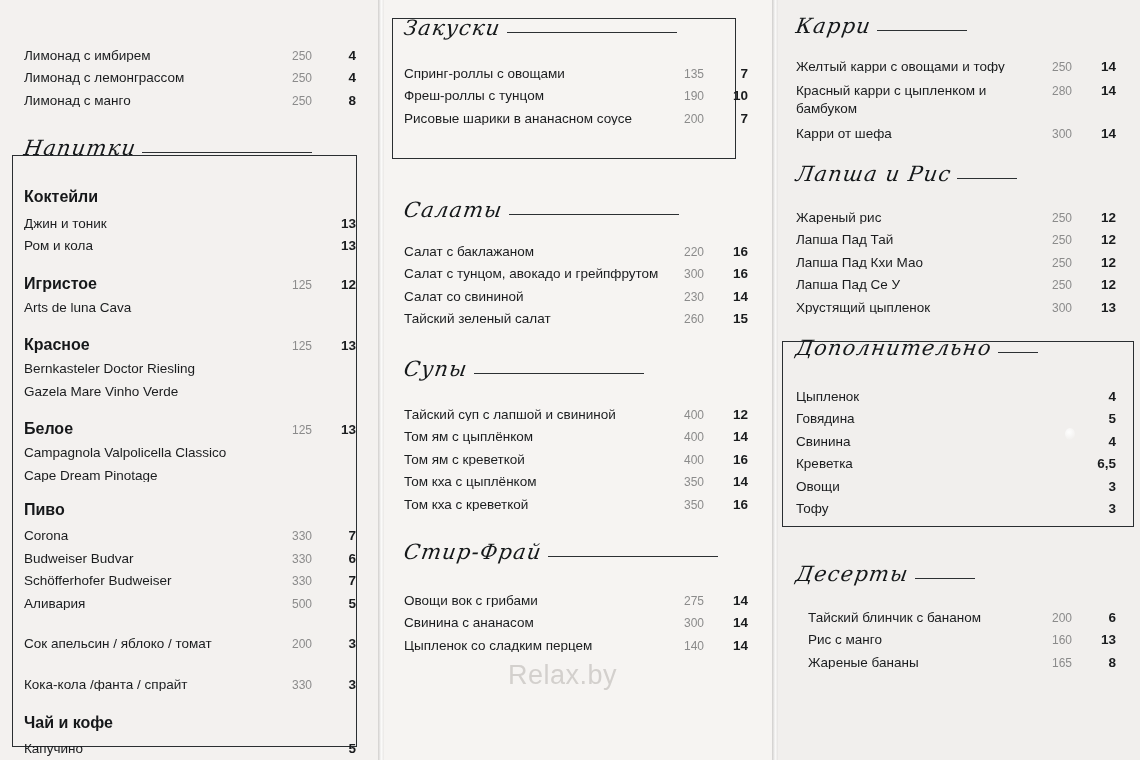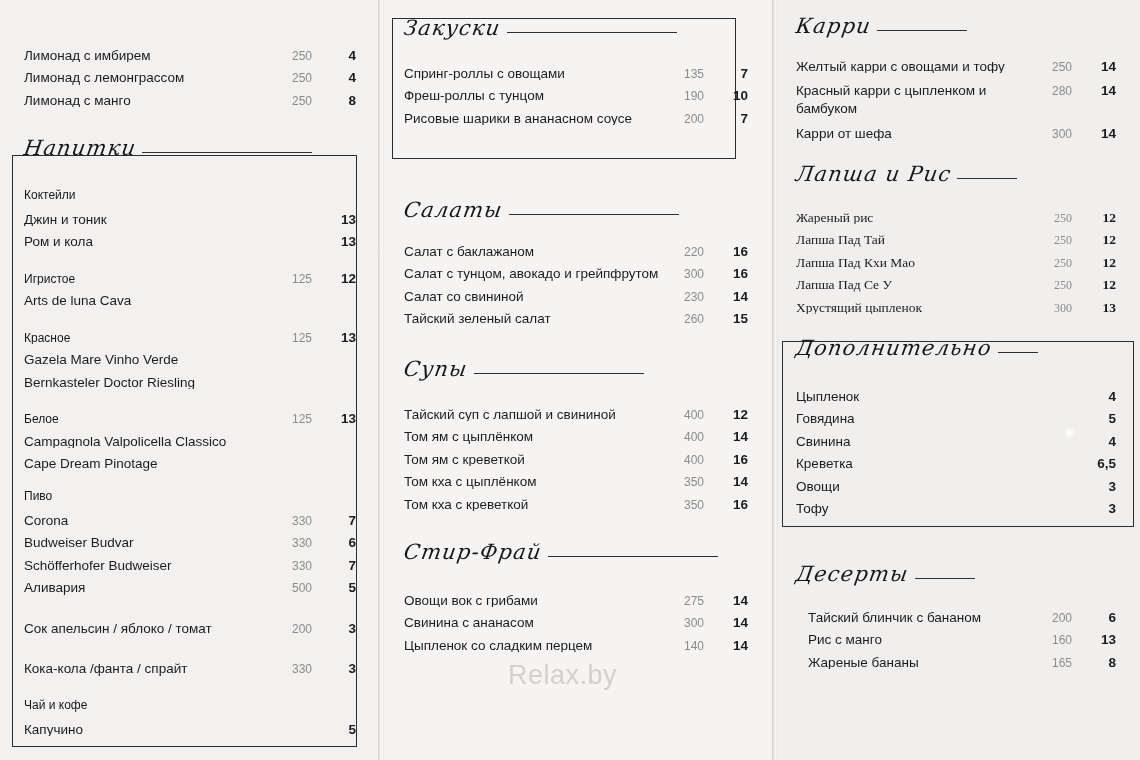--- a/index.html
+++ b/index.html
@@ -58,22 +58,22 @@
   }
   .script-rule {
     flex: 1 1 auto;
     height: 1px;
     background: #2c3033;
     margin-bottom: 7px;
     max-width: 170px;
   }
 
   .group-title {
-    font-size: 12px;
-    font-weight: normal;
+    font-size: 16px;
+    font-weight: bold;
     color: #16181a;
     margin: 0;
     padding: 0;
   }
 
   .row {
     display: flex;
     align-items: baseline;
     font-size: 13.5px;
     line-height: 1;
@@ -214,26 +214,26 @@
       </div>
 
       <div class="spacer-14"></div>
 
       <div class="row">
         <span class="name group-title">Красное</span>
         <span class="vol">125</span>
         <span class="price">13</span>
       </div>
       <div class="row">
+        <span class="name">Bernkasteler Doctor Riesling</span>
+        <span class="vol"></span>
+        <span class="price"></span>
+      </div>
+      <div class="row">
         <span class="name">Gazela Mare Vinho Verde</span>
-        <span class="vol"></span>
-        <span class="price"></span>
-      </div>
-      <div class="row">
-        <span class="name">Bernkasteler Doctor Riesling</span>
         <span class="vol"></span>
         <span class="price"></span>
       </div>
 
       <div class="spacer-14"></div>
 
       <div class="row">
         <span class="name group-title">Белое</span>
         <span class="vol">125</span>
         <span class="price">13</span>
@@ -453,21 +453,21 @@
       </div>
     </div>
 
     <div class="sec" style="top:162px;">
       <div class="script-wrap">
         <div class="script">Лапша и Рис</div>
         <div class="script-rule" style="max-width:60px;"></div>
       </div>
     </div>
 
-    <div class="sec" style="top:206px;font-family:Liberation Serif, serif;">
+    <div class="sec" style="top:206px;">
       <div class="row">
         <span class="name">Жареный рис</span>
         <span class="vol">250</span>
         <span class="price">12</span>
       </div>
       <div class="row">
         <span class="name">Лапша Пад Тай</span>
         <span class="vol">250</span>
         <span class="price">12</span>
       </div>

